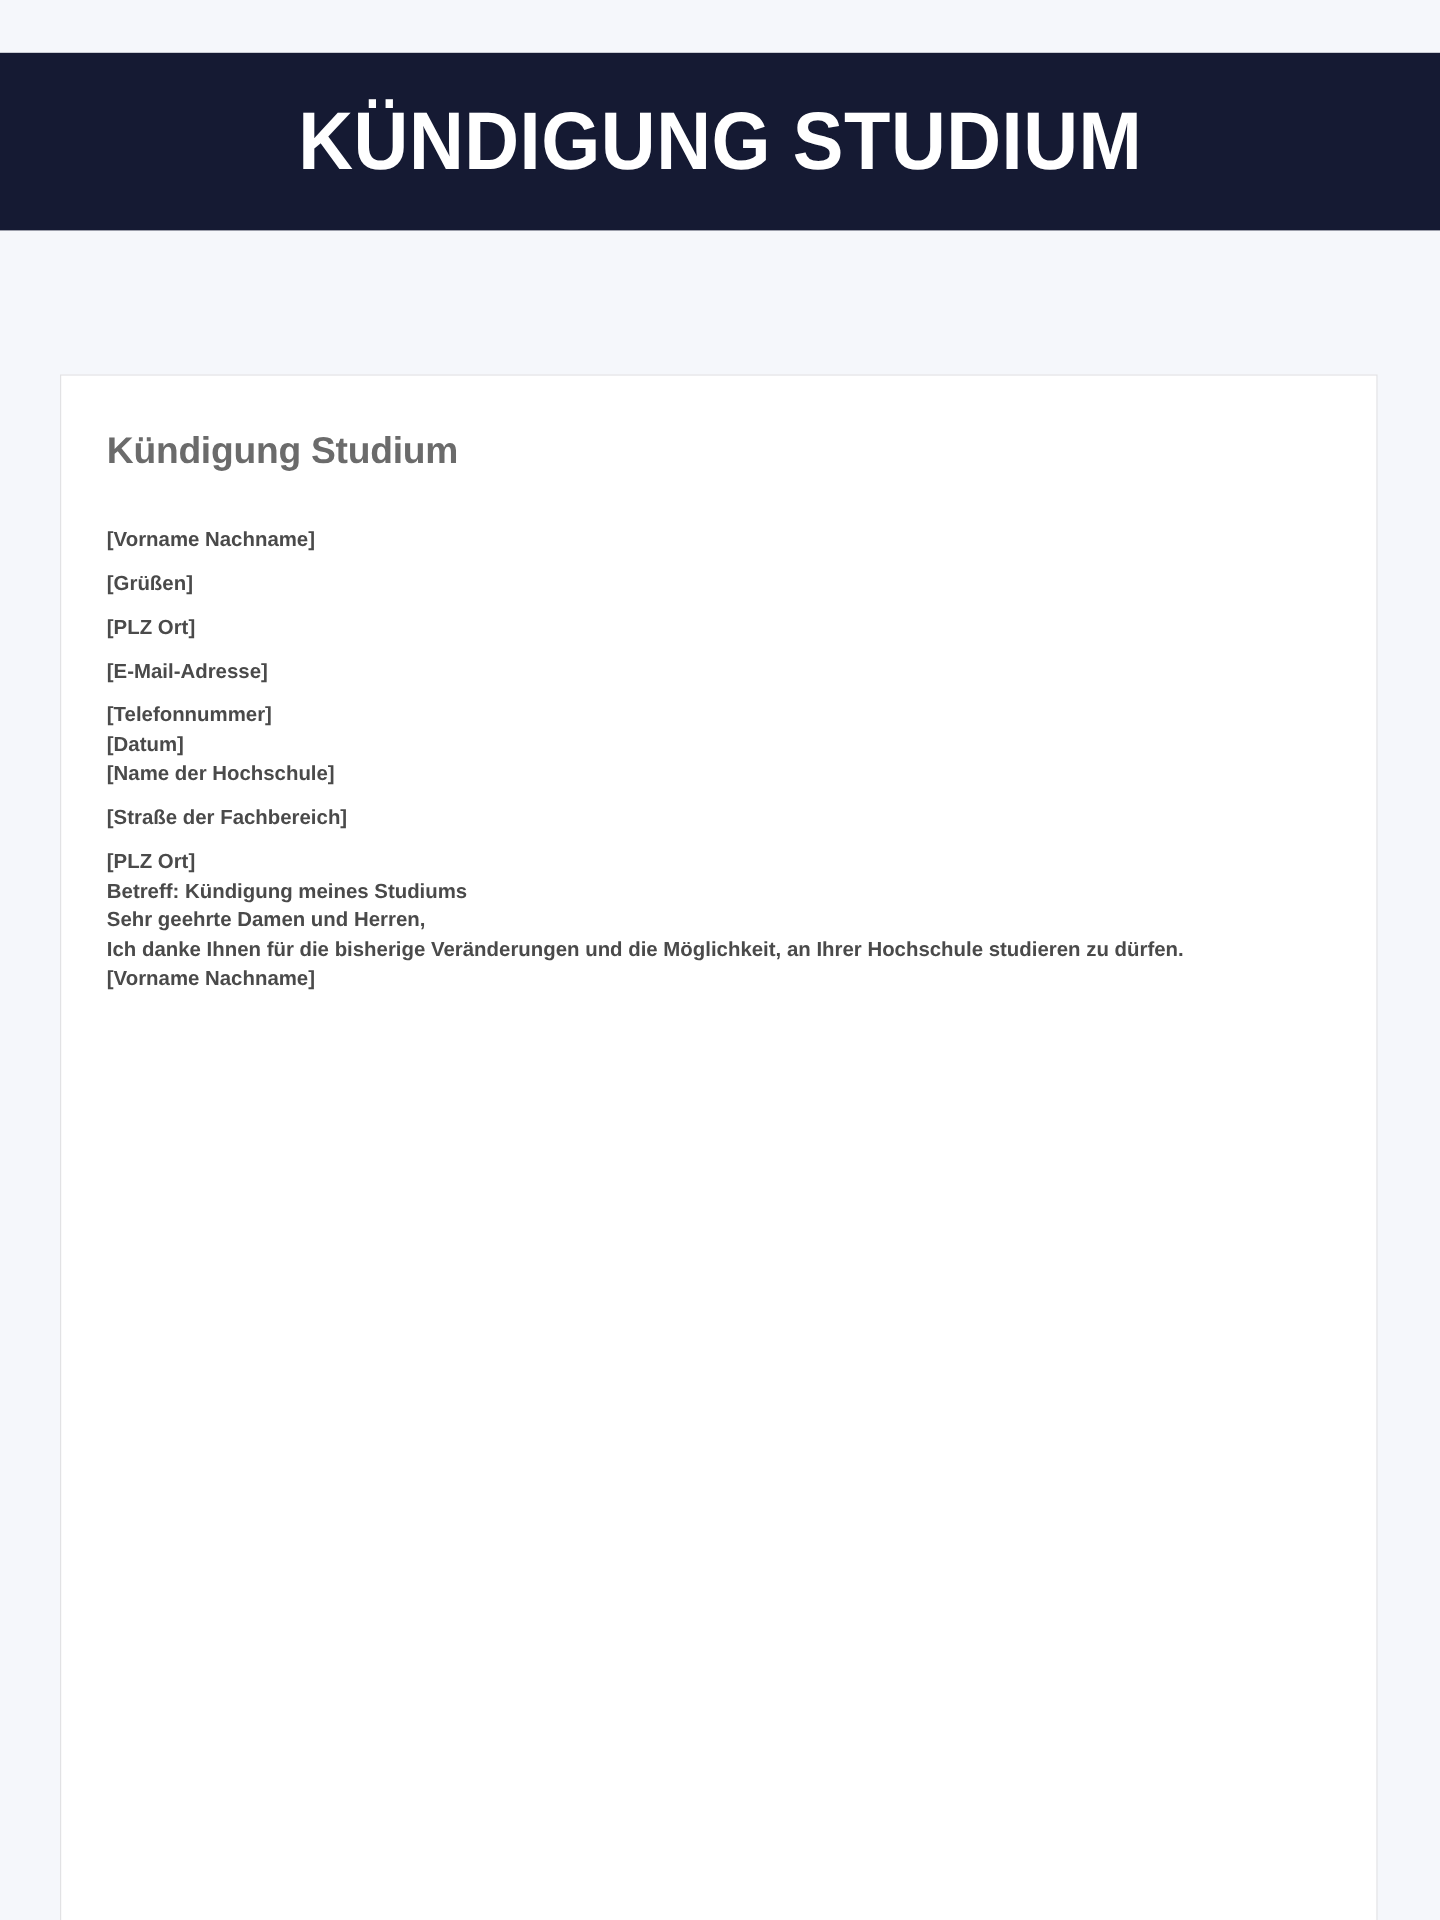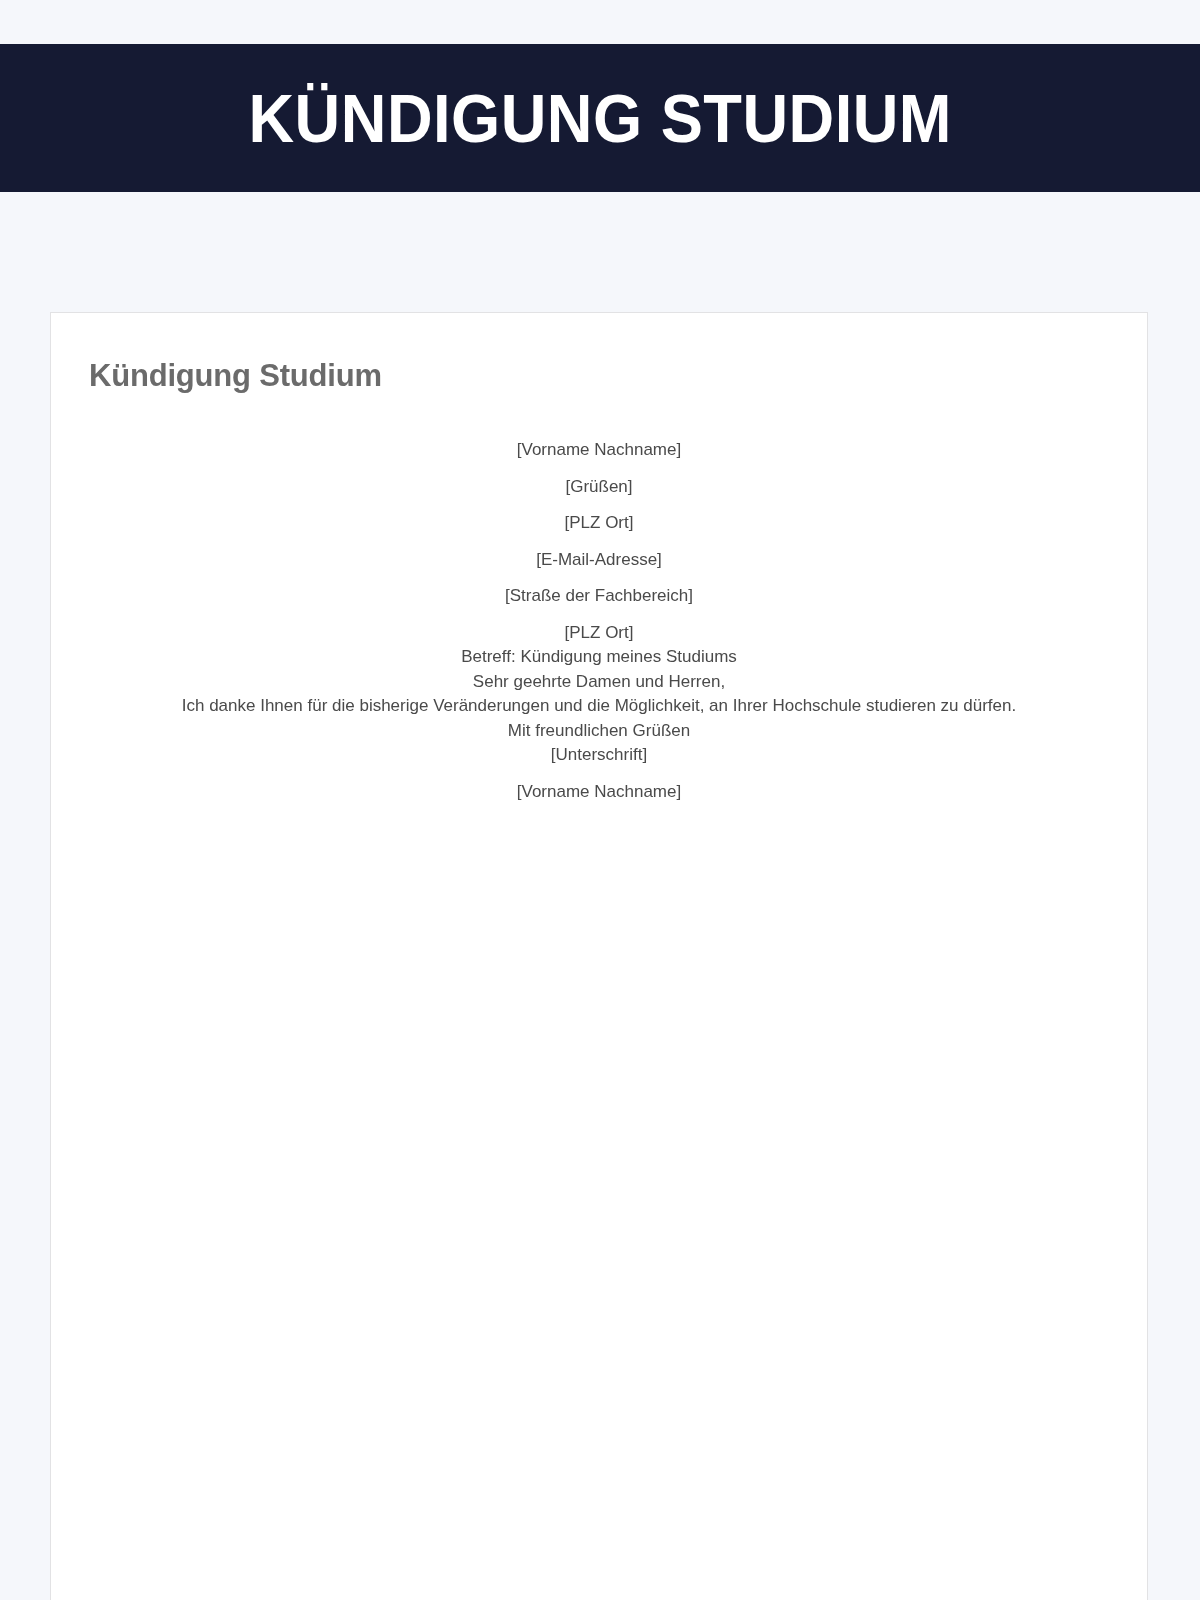--- a/index.html
+++ b/index.html
@@ -55,23 +55,22 @@
     color: #6b6b6b;
     font-size: 31px;
     font-weight: 700;
     line-height: 1.2;
     letter-spacing: -0.2px;
   }
 
   .letter {
     color: #4a4a4a;
     font-size: 17px;
-    font-weight: 400;
+    font-weight: 700;
     line-height: 24.5px;
-    text-align: center;
   }
   .letter p {
     margin: 0 0 12px 0;
     white-space: pre-line;
   }
   .letter p.tight {
     margin-bottom: 0;
   }
   .letter p:last-child {
     margin-bottom: 0;
@@ -101,27 +100,28 @@
 
 <main class="page-area">
   <article class="doc-card">
     <h2 class="doc-title">Kündigung Studium</h2>
     <section class="letter">
 
       <p>[Vorname Nachname]</p>
       <p> [Grüßen]</p>
       <p> [PLZ Ort]</p>
       <p> [E-Mail-Adresse]</p>
+      <p> [Telefonnummer]
+[Datum]
+[Name der Hochschule]</p>
       <p> [Straße der Fachbereich]</p>
       <p class="tight"> [PLZ Ort]
  Betreff: Kündigung meines Studiums
  Sehr geehrte Damen und Herren,</p>
       <p class="tight">Ich danke Ihnen für die bisherige Veränderungen und die Möglichkeit, an Ihrer Hochschule studieren zu dürfen.</p>
-      <p> Mit freundlichen Grüßen
- [Unterschrift]</p>
       <p> [Vorname Nachname]</p>
 
     </section>
   </article>
 </main>
 
 <footer class="site-footer">
   <span class="brand">bildungformulare.com</span>
 </footer>
 

